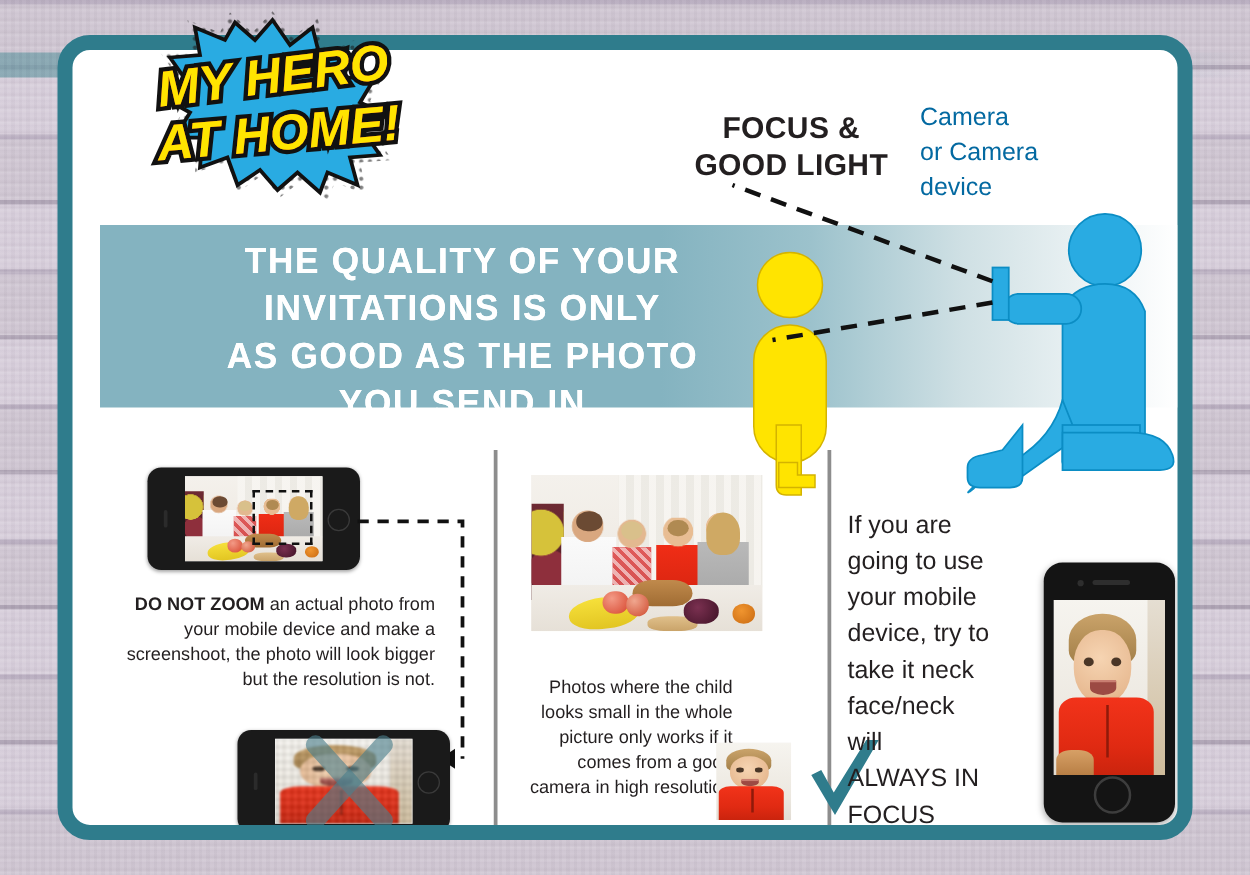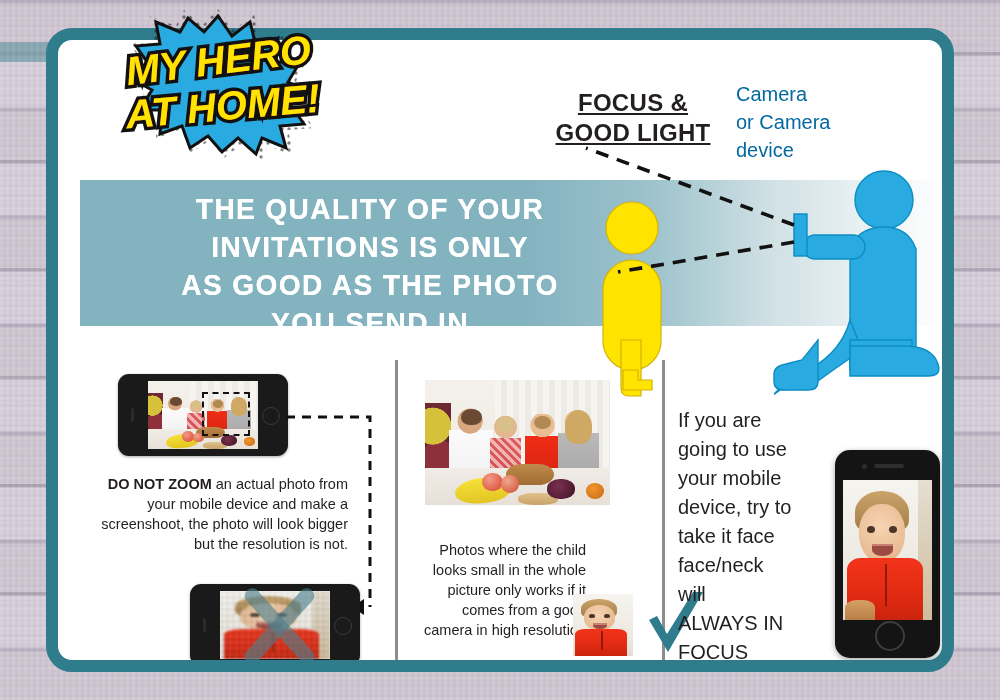--- a/index.html
+++ b/index.html
@@ -65,21 +65,20 @@
     transform:scaleX(.97);
     text-shadow:0 0 0 #fff;
   }
   #banner-text div{white-space:nowrap;}
 
   
   #focus-label{
     position:absolute;left:460px;top:48px;width:230px;text-align:center;
     font-weight:700;font-size:24px;line-height:30px;color:#231f20;
     letter-spacing:.3px;
-    text-decoration:underline;
   }
   #camera-label{
     position:absolute;left:678px;top:40px;width:150px;
     font-weight:400;font-size:20px;line-height:28px;color:#0369a1;
   }
 
   
   #figures{position:absolute;left:0;top:0;width:884px;height:620px;pointer-events:none;}
 
   
@@ -370,21 +369,21 @@
       <path d="M4 30 L23 62 L58 2 L48 2 L22 44 L12 26 Z" fill="#2f7c8c"></path>
     </svg>
   </div>
 
   <div class="col" id="col3">
     <div style="position:absolute;left:8px;top:44px;width:160px;font-size:20px;line-height:29px;color:#231f20;">
       <div>If you are</div>
       <div>going to use</div>
       <div>your mobile</div>
       <div>device, try to</div>
-      <div>take it face</div>
+      <div>take it neck</div>
       <div>face/neck</div>
       <div>will</div>
       <div>ALWAYS IN</div>
       <div>FOCUS</div>
     </div>
 
     <div class="phone-port" style="left:165px;top:88px;width:105px;height:208px;">
       <div class="cam"></div>
       <div class="spk"></div>
       <div class="screen">

